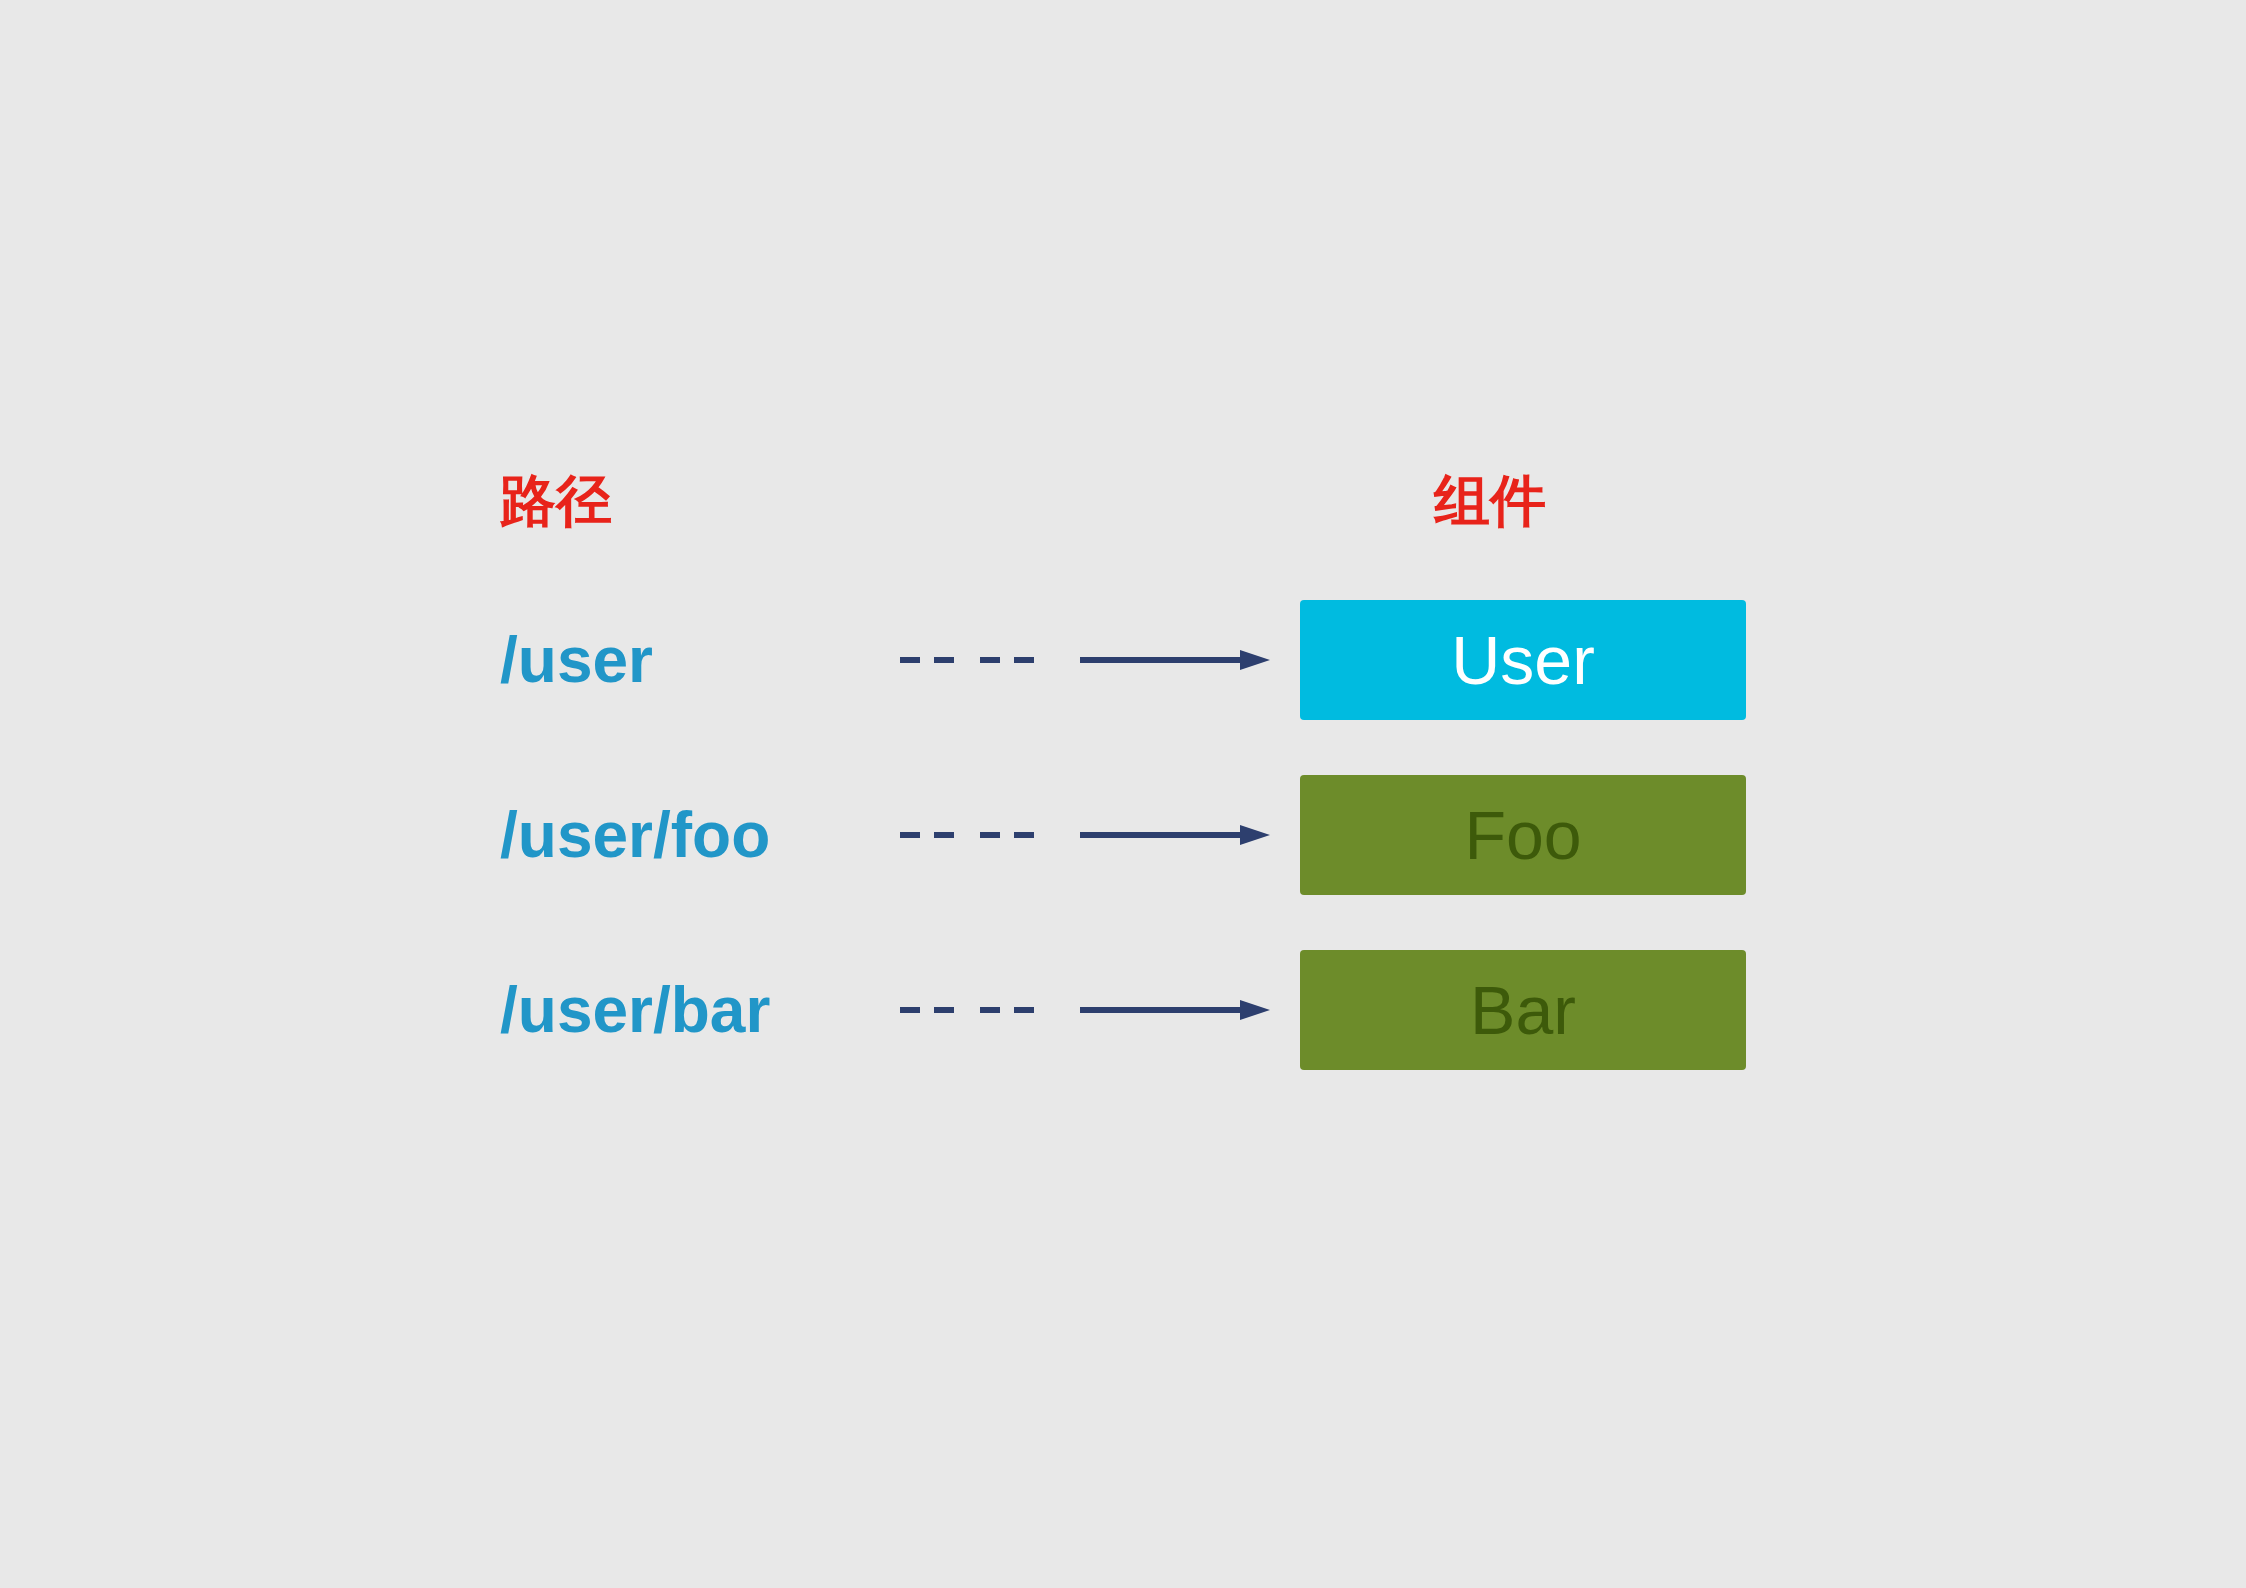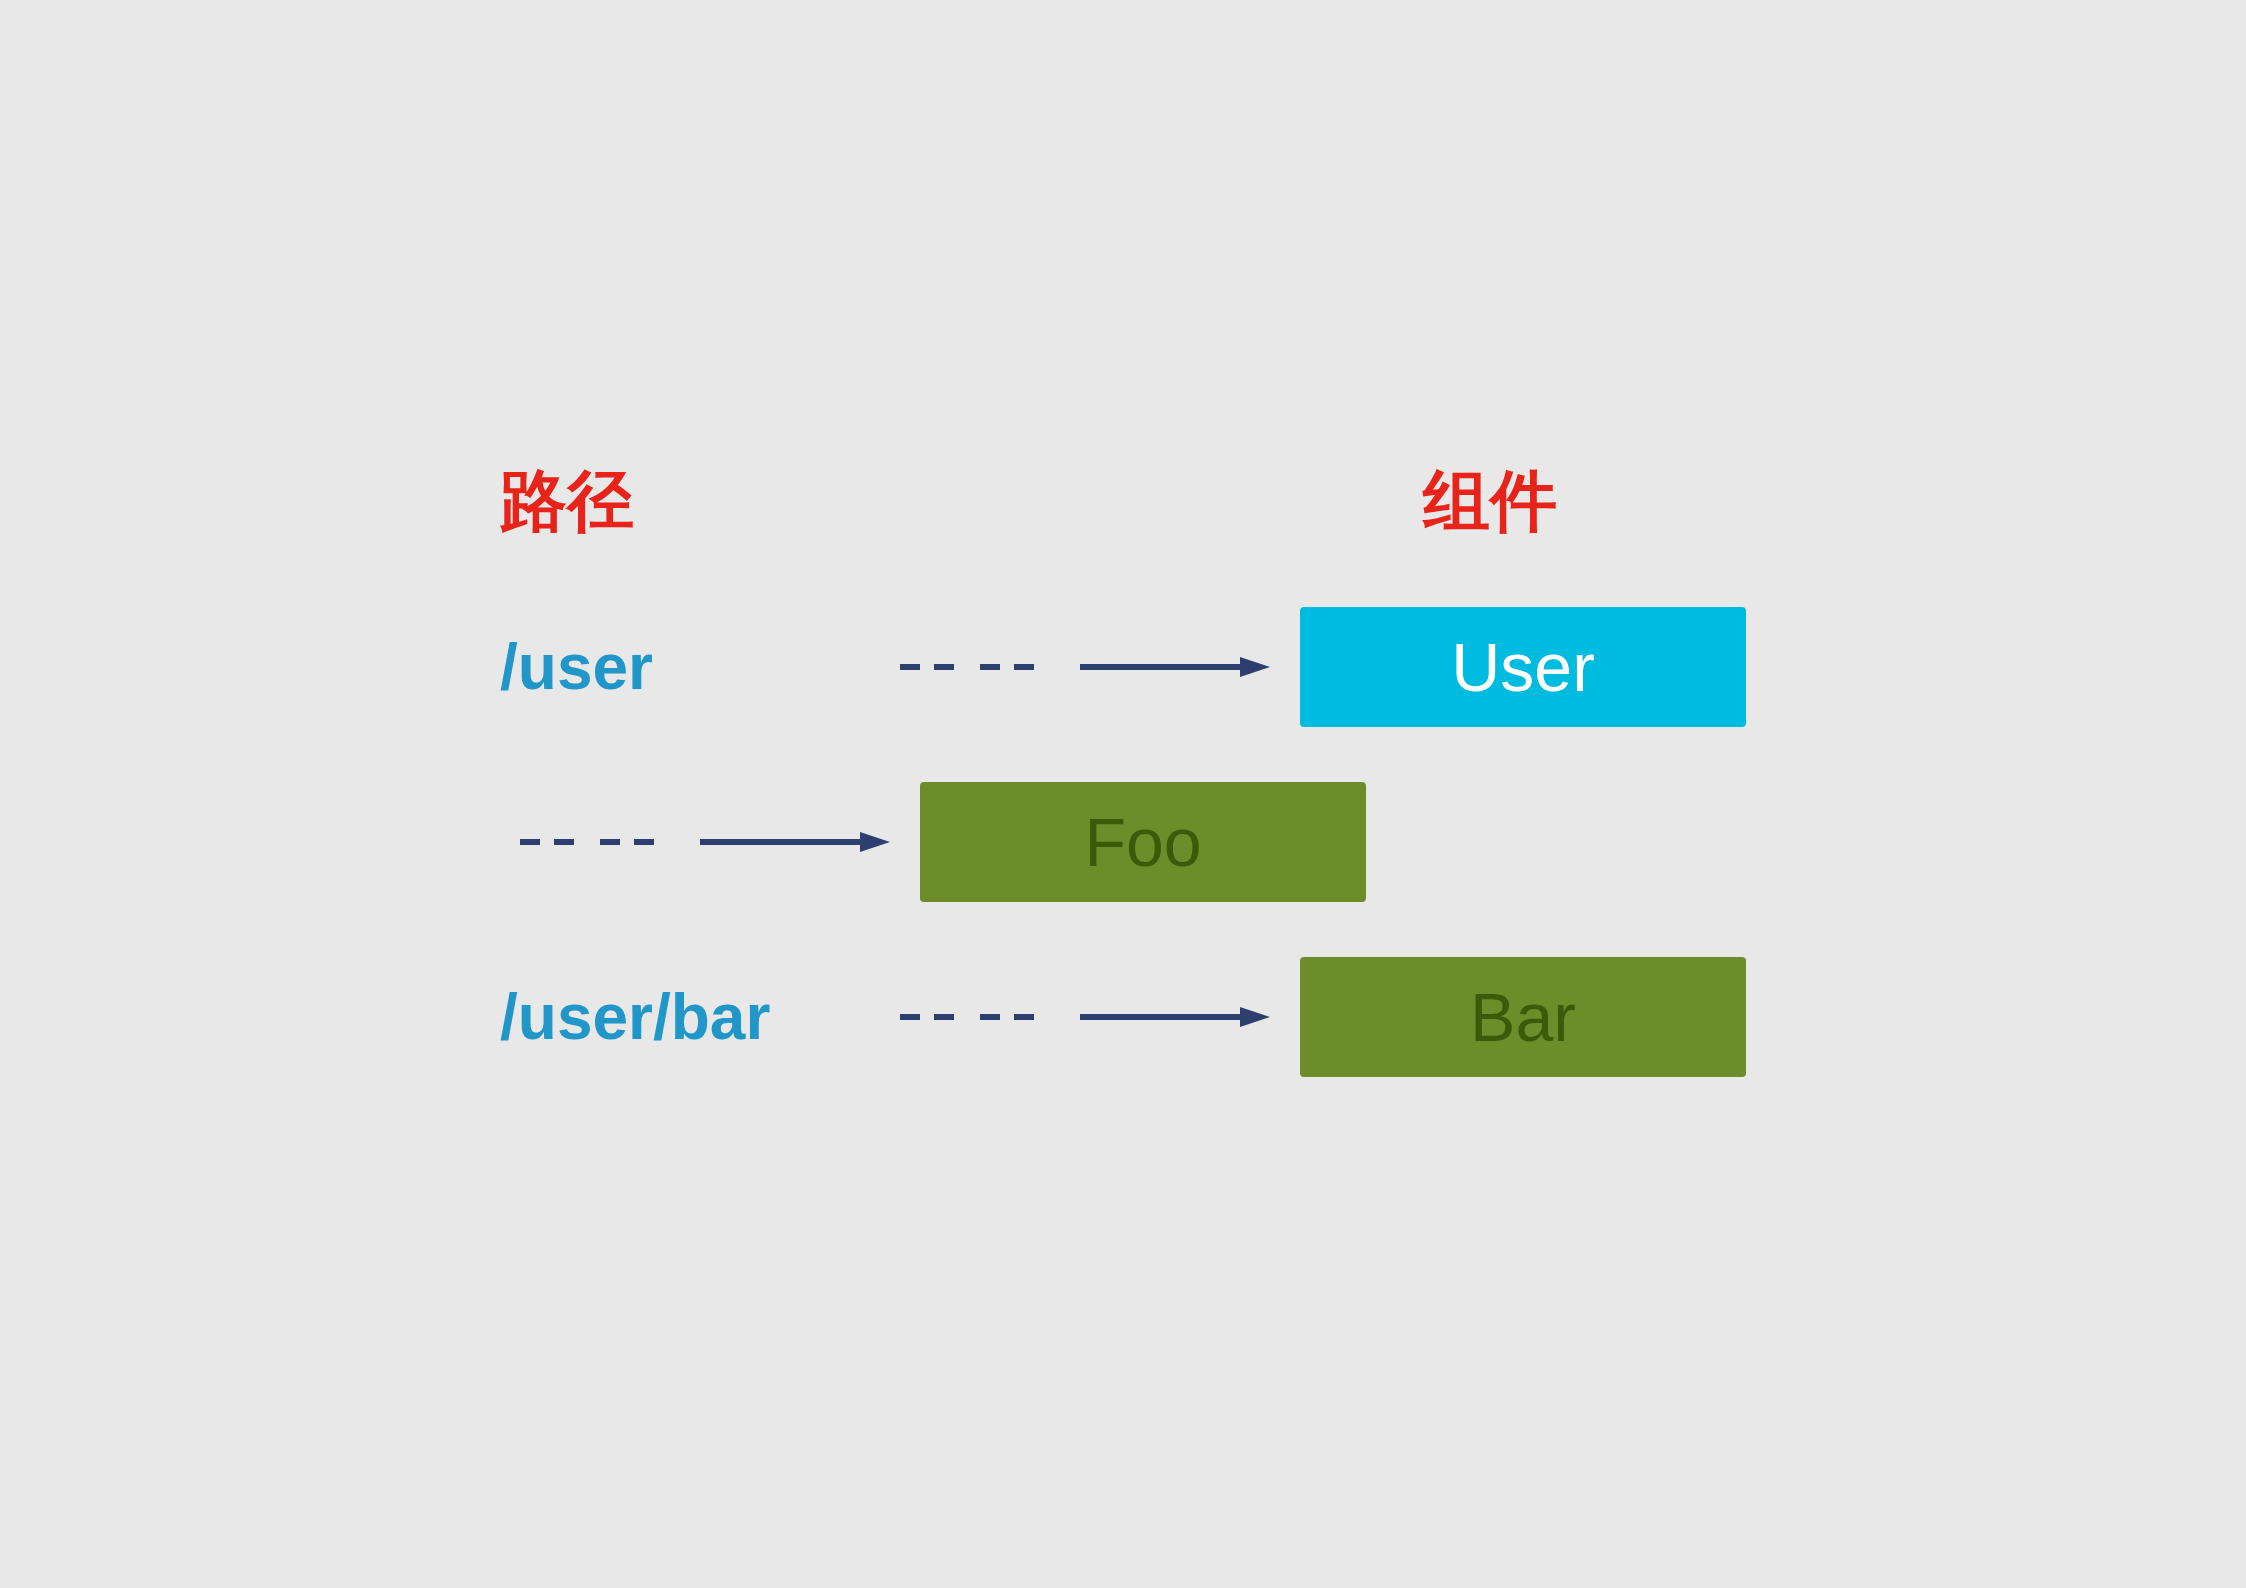--- a/index.html
+++ b/index.html
@@ -37,21 +37,21 @@
     .col-spacer {
       width: 420px;
     }
 
     .col-component-header {
       width: 380px;
       text-align: center;
     }
 
     .header-label {
-      font-size: 67px;
+      font-size: 56px;
       font-weight: bold;
     }
 
     .header-label.red {
       color: #e8231a;
     }
 
     .route-row {
       display: flex;
       align-items: center;
@@ -129,20 +129,23 @@
         <line x1="180" y1="20" x2="340" y2="20" stroke="#2d3f6e" stroke-width="6"></line>
         <polygon points="340,10 370,20 340,30" fill="#2d3f6e"></polygon>
       </svg>
     </div>
     <div class="component-box blue">
       <span class="component-label">User</span>
     </div>
   </div>
 
   <div class="route-row">
+    <div class="col-path-header">
+      <span class="route-label">/user/foo</span>
+    </div>
     <div class="arrow-container">
       <svg width="380" height="40">
         <line x1="0" y1="20" x2="60" y2="20" stroke="#2d3f6e" stroke-width="6" stroke-dasharray="20,14"></line>
         <line x1="80" y1="20" x2="140" y2="20" stroke="#2d3f6e" stroke-width="6" stroke-dasharray="20,14"></line>
         <line x1="180" y1="20" x2="340" y2="20" stroke="#2d3f6e" stroke-width="6"></line>
         <polygon points="340,10 370,20 340,30" fill="#2d3f6e"></polygon>
       </svg>
     </div>
     <div class="component-box green">
       <span class="component-label green-text">Foo</span>

